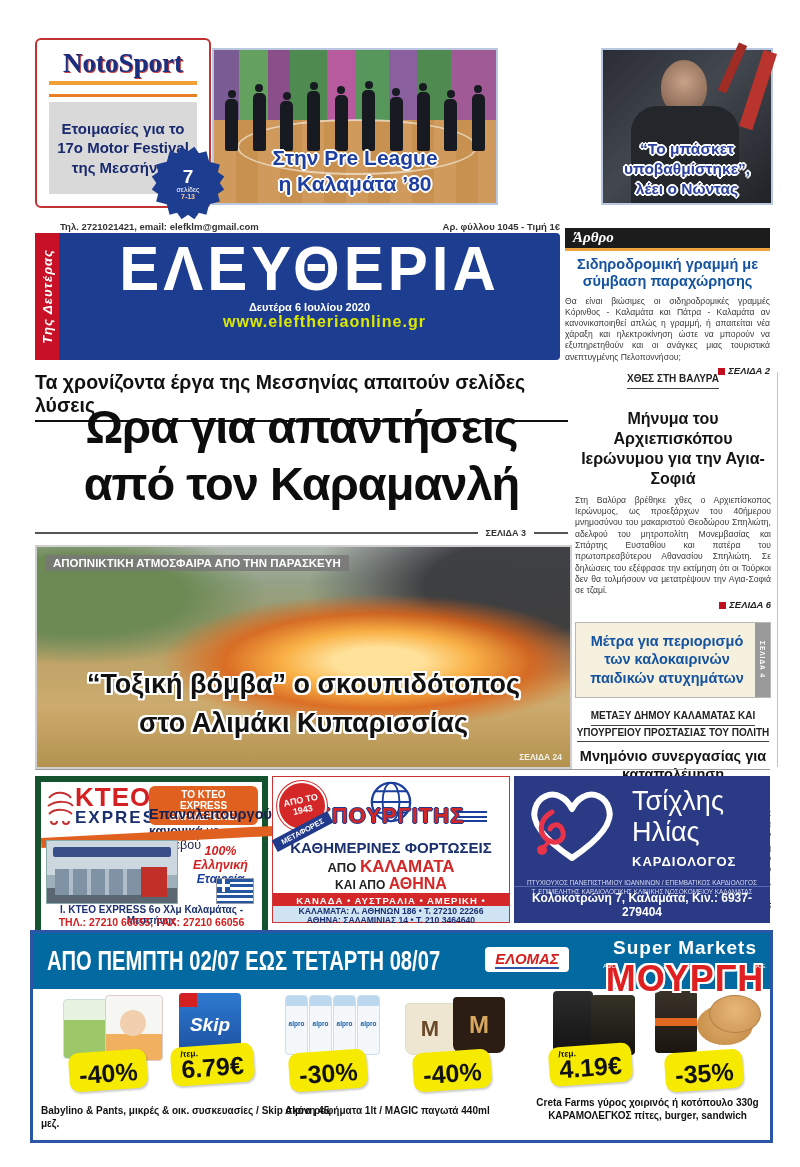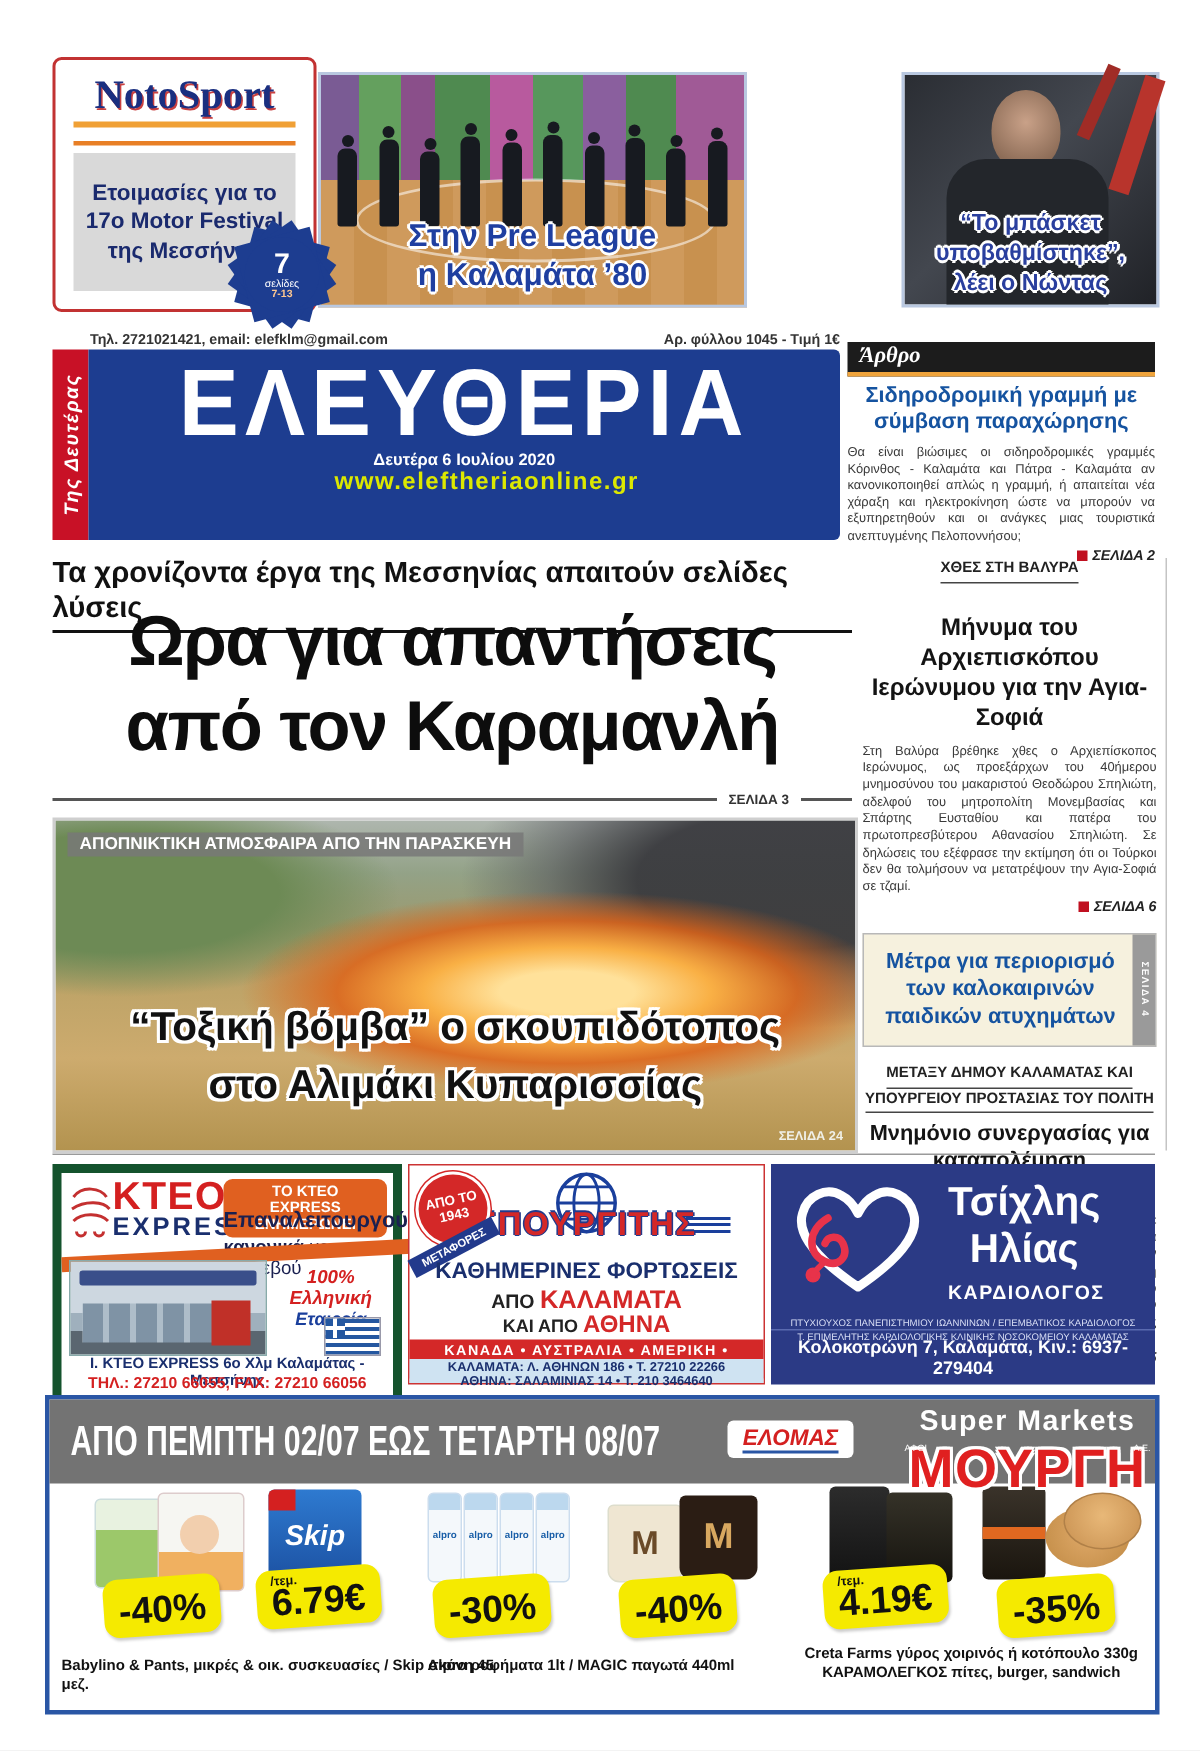--- a/index.html
+++ b/index.html
@@ -134,27 +134,27 @@
   .spou-ribbon{position:absolute;left:-2px;top:48px;background:#223a8c;color:#fff;font-weight:bold;font-size:7.5px;
      padding:2px 8px;transform:rotate(-28deg);}
   .spou-l1{position:absolute;left:0;right:0;top:62px;font-weight:bold;font-size:15px;color:#1a2f6e;}
   .spou-l2{position:absolute;left:0;right:0;top:80px;font-weight:bold;}
   .spou-l2 .pfx{font-size:13px;color:#222;} .spou-l2 .city{font-size:17px;color:#d42828;}
   .spou-l3{position:absolute;left:0;right:0;top:98px;font-weight:bold;}
   .spou-l3 .pfx{font-size:12px;color:#222;} .spou-l3 .city{font-size:16px;color:#d42828;}
   .spou-bar{position:absolute;left:0;right:0;top:116px;background:#d42828;color:#fff;font-weight:bold;font-size:9.5px;padding:2px 0;letter-spacing:1px;}
   .spou-cts{position:absolute;left:0;right:0;top:129px;bottom:0;background:#cfe3f2;color:#1a2f6e;font-weight:bold;font-size:8.6px;line-height:1.1;padding-top:1px;}
   .tsix{left:514px;top:776px;width:256px;height:147px;background:#2b3a85;box-sizing:border-box;color:#fff;}
-  .tsix-name{position:absolute;left:118px;top:10px;font-weight:bold;font-size:27px;line-height:1.15;text-align:center;}
+  .tsix-name{position:absolute;left:118px;top:10px;font-weight:normal;font-size:27px;line-height:1.15;}
   .tsix-spec{position:absolute;left:118px;top:78px;font-weight:bold;font-size:13px;letter-spacing:1px;}
   .tsix-cred{position:absolute;left:4px;right:4px;top:102px;text-align:center;font-size:6.4px;line-height:1.45;color:#d8deف5;color:#d8def5;}
   .tsix-addr{position:absolute;left:0;right:0;bottom:4px;text-align:center;font-weight:bold;font-size:12px;border-top:1px solid #5a6ab0;padding-top:4px;}
   
   .market{left:30px;top:930px;width:743px;height:213px;border:3px solid #2a56a5;box-sizing:border-box;background:#fff;}
-  .mk-head{position:absolute;left:0;right:0;top:0;height:56px;background:#737373;}
+  .mk-head{position:absolute;left:0;right:0;top:0;height:56px;background:#0369a1;}
   .mk-period{position:absolute;left:14px;top:12px;color:#fff;font-weight:bold;font-size:28px;letter-spacing:0;
              transform:scaleX(.72);transform-origin:left;white-space:nowrap;}
   .elomas{position:absolute;left:452px;top:14px;width:84px;height:25px;background:#fff;border-radius:4px;
           display:flex;align-items:center;justify-content:center;}
   .elomas span{color:#d42020;font-weight:bold;font-style:italic;font-size:15px;border-bottom:2.5px solid #2a56a5;line-height:1.15;}
   .mk-brand{position:absolute;left:568px;top:4px;width:168px;text-align:center;z-index:2;}
   .mk-sm{color:#fff;font-weight:bold;font-size:19px;letter-spacing:1px;}
   .mk-afoi{position:absolute;left:2px;top:26px;color:#fff;font-size:6px;}
   .mk-ae{position:absolute;right:2px;top:26px;color:#fff;font-size:6px;}
   .mourgi{margin-top:4px;color:#e02020;font-weight:bold;font-size:36px;letter-spacing:1px;line-height:.9;

